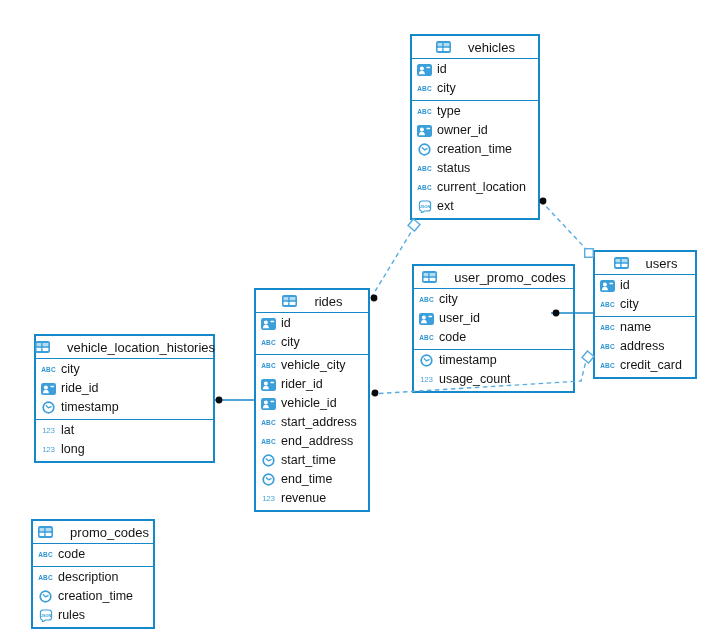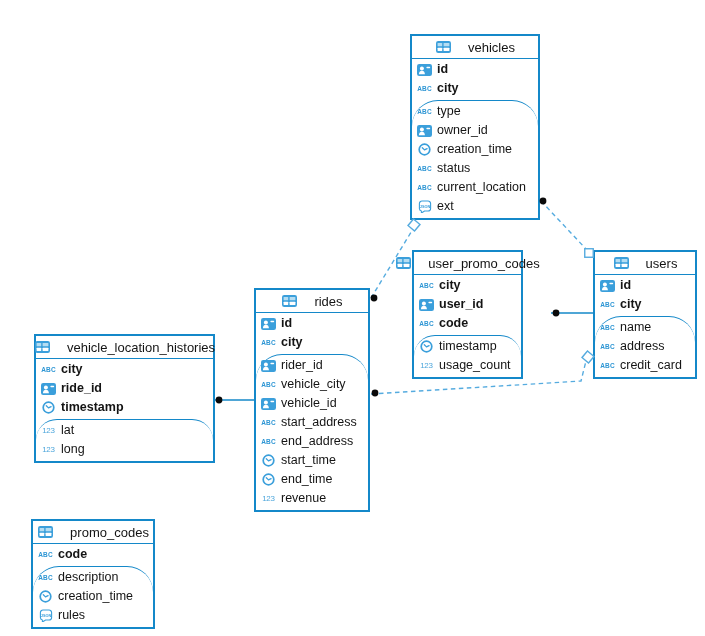--- a/index.html
+++ b/index.html
@@ -11,26 +11,26 @@
   .db-table {
     position:absolute; box-sizing:border-box; background:#ffffff;
     border:2px solid #1488c9; z-index:2;
   }
   .thead {
     display:flex; align-items:center; justify-content:center; gap:16px;
     height:22px; border-bottom:1.5px solid #1488c9;
     font-size:13px; color:#141414; white-space:nowrap;
   }
   .section { padding:1px 0 2px 0; }
-  .section.cols { border-top:1.5px solid #1488c9;border-radius:26px; }
+  .section.cols { border-top:1.5px solid #1488c9; }
   .row {
     display:flex; align-items:center; gap:4px; height:19px;
     padding:0 6px 0 4px; font-size:12.5px; color:#141414; white-space:nowrap;
   }
-  .section.pks .col-name { font-weight:700; }
+  .section.pks .col-name { font-weight:400; }
   .icon-cell { flex:0 0 17px; width:17px; display:flex; align-items:center; justify-content:center; }
   .abc { font-size:6.5px; font-weight:800; color:#2e96d4; letter-spacing:.1px; }
   .n123 { font-size:8px; font-weight:400; color:#4fa7dc; letter-spacing:-.2px; }
   .t-name, .col-name { line-height:1; }
 </style>
 </head>
 <body>
 
 <div class="canvas" id="canvas">
   <svg class="conn-layer" id="conn-layer" width="705" height="636" viewBox="0 0 705 636">
@@ -124,21 +124,21 @@
     <span class="icon-cell">
               <svg width="14" height="13" viewBox="0 0 14 13" aria-hidden="true">
       <path d="M4 1h6a2.6 2.6 0 0 1 2.6 2.6v4.8A2.6 2.6 0 0 1 10 11H6.6L3.4 13v-2A2.6 2.6 0 0 1 1.4 8.4V3.6A2.6 2.6 0 0 1 4 1z" fill="#ffffff" stroke="#3b9fdb" stroke-width="1.1" stroke-linejoin="round"></path>
       <text x="7" y="8" text-anchor="middle" font-size="3.8" font-weight="700" fill="#3b9fdb" font-family="Liberation Sans, sans-serif">JSON</text>
               </svg>
             </span>
     <span class="col-name">ext</span>
           </div>
      </div>
       </div>
-      <div class="db-table" style="left: 412px; top: 250px; width: 111px;">
+      <div class="db-table" style="left: 412px; top: 264px; width: 163px;">
         <div class="thead">
        <span class="icon-cell">
             <svg width="15" height="12" viewBox="0 0 15 12" aria-hidden="true">
       <rect x="0" y="0" width="15" height="12" rx="2.2" fill="#3b9fdb"></rect>
       <rect x="1.6" y="2" width="4.6" height="3.3" rx="0.6" fill="#b5ddf2"></rect>
       <rect x="7.6" y="2" width="5.8" height="3.3" rx="0.6" fill="#b5ddf2"></rect>
       <rect x="1.6" y="6.7" width="4.6" height="3.3" rx="0.6" fill="#ffffff"></rect>
       <rect x="7.6" y="6.7" width="5.8" height="3.3" rx="0.6" fill="#ffffff"></rect>
             </svg>
           </span>
@@ -268,34 +268,34 @@
           <div class="row">
     <span class="icon-cell">
               <span class="abc">ABC</span>
             </span>
     <span class="col-name">city</span>
           </div>
      </div>
      <div class="section cols">
        <div class="row">
     <span class="icon-cell">
+              <span class="abc">ABC</span>
+            </span>
+    <span class="col-name">vehicle_city</span>
+          </div>
+          <div class="row">
+    <span class="icon-cell">
               <svg width="15" height="12" viewBox="0 0 15 12" aria-hidden="true">
       <rect x="0" y="0" width="15" height="12" rx="2.2" fill="#3b9fdb"></rect>
       <circle cx="4.9" cy="4.4" r="2" fill="#ffffff"></circle>
       <path d="M1.9 10.2c0-2.3 1.4-3.4 3-3.4s3 1.1 3 3.4z" fill="#ffffff"></path>
       <rect x="9.4" y="2.8" width="3.8" height="1.5" rx="0.7" fill="#ffffff"></rect>
               </svg>
             </span>
     <span class="col-name">rider_id</span>
-          </div>
-          <div class="row">
-    <span class="icon-cell">
-              <span class="abc">ABC</span>
-            </span>
-    <span class="col-name">vehicle_city</span>
           </div>
           <div class="row">
     <span class="icon-cell">
               <svg width="15" height="12" viewBox="0 0 15 12" aria-hidden="true">
       <rect x="0" y="0" width="15" height="12" rx="2.2" fill="#3b9fdb"></rect>
       <circle cx="4.9" cy="4.4" r="2" fill="#ffffff"></circle>
       <path d="M1.9 10.2c0-2.3 1.4-3.4 3-3.4s3 1.1 3 3.4z" fill="#ffffff"></path>
       <rect x="9.4" y="2.8" width="3.8" height="1.5" rx="0.7" fill="#ffffff"></rect>
               </svg>
             </span>

